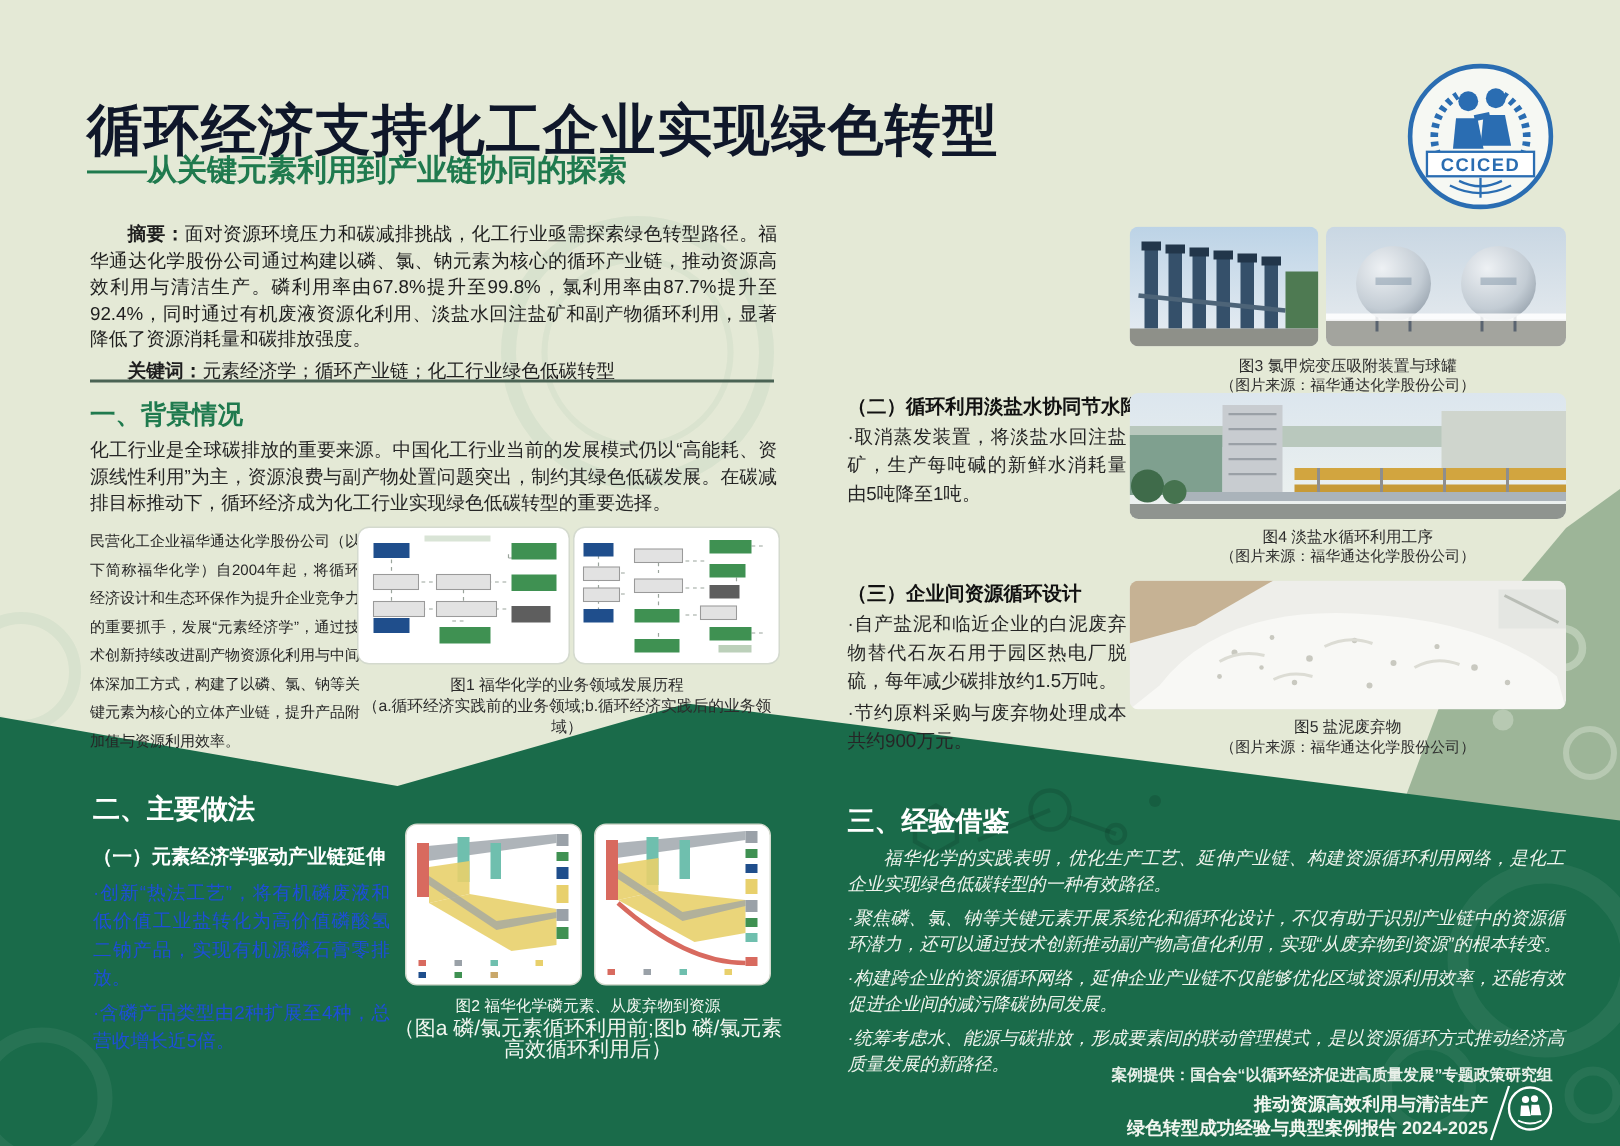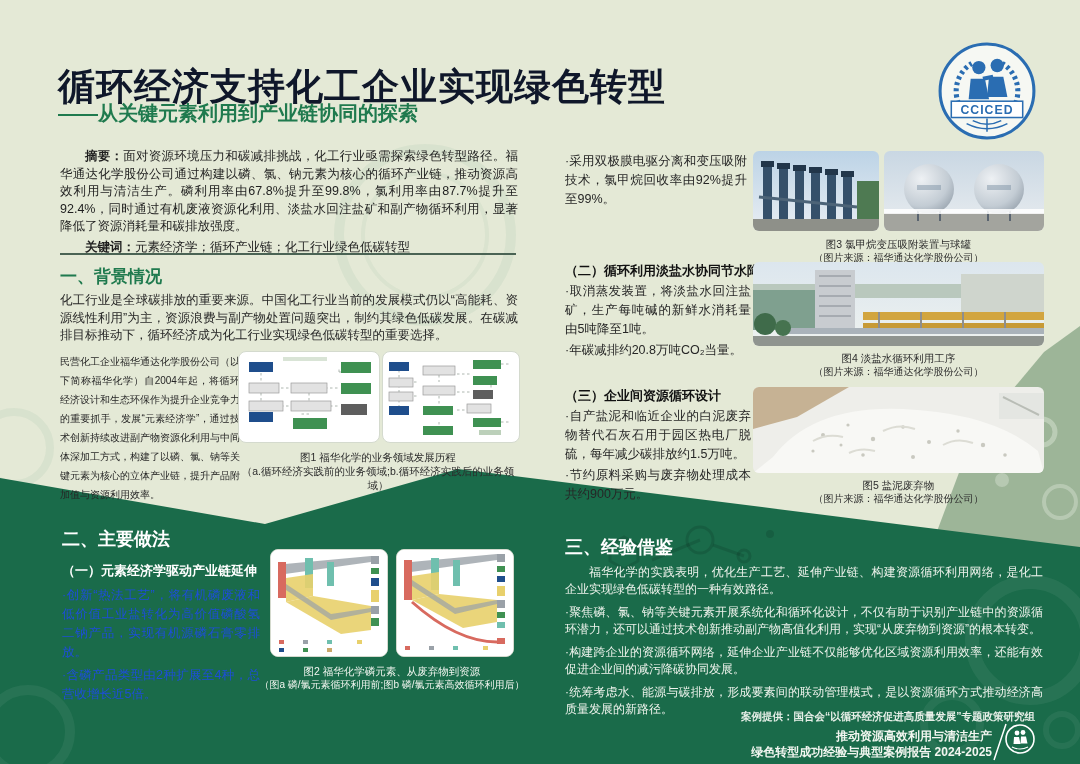--- a/index.html
+++ b/index.html
@@ -53,21 +53,21 @@
   .prac-head{left:62px;top:527px;}
   .prac-sub{left:62px;top:562px;width:230px;font-size:13px;font-weight:bold;color:#ffffff;}
   .prac-body{left:62px;top:586px;width:198px;font-size:12.5px;line-height:19px;color:#1d4ed8;text-align:justify;}
   .prac-body p{margin:0 0 4px 0;}
   .fig2a{left:270px;top:549px;width:116px;height:106px;border-radius:8px;}
   .fig2b{left:396px;top:549px;width:116px;height:106px;border-radius:8px;}
   .fig2-cap{left:258px;top:664px;width:268px;color:#f2f6f0;font-size:10.5px;line-height:14px;text-align:center;}
 
   .less-head{left:565px;top:535px;}
   .less-body{left:565px;top:564px;width:478px;font-size:12px;line-height:17px;color:#eef3ec;text-align:justify;}
-  .less-body p{margin:0 0 6px 0;}
+  .less-body p{margin:0 0 6px 0;font-style:italic;}
   .less-body .indent{text-indent:2em;}
   .credit{left:565px;top:710px;width:470px;font-size:10.5px;font-weight:bold;color:#e7efe8;text-align:right;}
   .footer-text{left:600px;top:728px;width:392px;font-size:12px;font-weight:bold;line-height:16px;color:#f2f6f0;text-align:right;}
   .footer-logo{left:1004px;top:723px;}
   .footer-slash{left:990px;top:722px;}
 </style>
 </head>
 <body>
 
 <div class="poster">
@@ -168,21 +168,20 @@
       <rect x="90" y="66" width="28" height="9" fill="#3f9152"></rect>
       <rect x="40" y="74" width="30" height="9" fill="#3f9152"></rect>
       <rect x="96" y="78" width="22" height="5" fill="#bcd0ba"></rect>
     </svg>
   </div>
   <div class="z caption fig1-cap">
     <div>图1 福华化学的业务领域发展历程</div>
     <div>（a.循环经济实践前的业务领域;b.循环经济实践后的业务领域）</div>
   </div>
 
-  <div class="z mid-col mid-b0">·采用双极膜电驱分离和变压吸附技术，氯甲烷回收率由92%提升至99%。</div>
 
   <div class="z photo fig3a">
     <svg width="126" height="80" viewBox="0 0 126 80">
       <defs>
           <linearGradient id="sky1" x1="0" y1="0" x2="0" y2="1">
         <stop offset="0" stop-color="#bcd3e6"></stop>
             <stop offset="1" stop-color="#e9eef3"></stop>
           </linearGradient>
         </defs>
       <rect width="126" height="80" fill="url(#sky1)"></rect>
@@ -233,21 +232,20 @@
     </svg>
   </div>
   <div class="z caption fig3-cap">
     <div>图3 氯甲烷变压吸附装置与球罐</div>
     <div style="font-size:10px">（图片来源：福华通达化学股份公司）</div>
   </div>
 
   <div class="z h-black sec2-head">（二）循环利用淡盐水协同节水降碳</div>
   <div class="z sec2-body">
     <p>·取消蒸发装置，将淡盐水回注盐矿，生产每吨碱的新鲜水消耗量由5吨降至1吨。</p>
-    <p>·年碳减排约20.8万吨CO₂当量。</p>
   </div>
   <div class="z photo fig4">
     <svg width="291" height="84" viewBox="0 0 291 84">
       <defs>
           <linearGradient id="sky3" x1="0" y1="0" x2="0" y2="1">
         <stop offset="0" stop-color="#dce6ee"></stop>
             <stop offset="1" stop-color="#eef2ef"></stop>
           </linearGradient>
         </defs>
       <rect width="291" height="84" fill="url(#sky3)"></rect>
@@ -370,21 +368,21 @@
       <g>
         <rect x="8" y="96" width="5" height="4" fill="#d86a5f"></rect>
           <rect x="32" y="96" width="5" height="4" fill="#9aa1a8"></rect>
         <rect x="56" y="96" width="5" height="4" fill="#6fbfae"></rect>
           <rect x="86" y="96" width="5" height="4" fill="#e8d06c"></rect>
       </g>
     </svg>
   </div>
   <div class="z fig2-cap">
     <div>图2 福华化学磷元素、从废弃物到资源</div>
-    <div style="font-size:10px">（图a 磷/氯元素循环利用前;图b 磷/氯元素高效循环利用后）</div>
+    <div style="font-size:14px">（图a 磷/氯元素循环利用前;图b 磷/氯元素高效循环利用后）</div>
   </div>
 
   <div class="z h-white less-head">三、经验借鉴</div>
   <div class="z less-body">
     <p class="indent">福华化学的实践表明，优化生产工艺、延伸产业链、构建资源循环利用网络，是化工企业实现绿色低碳转型的一种有效路径。</p>
     <p>·聚焦磷、氯、钠等关键元素开展系统化和循环化设计，不仅有助于识别产业链中的资源循环潜力，还可以通过技术创新推动副产物高值化利用，实现“从废弃物到资源”的根本转变。</p>
     <p>·构建跨企业的资源循环网络，延伸企业产业链不仅能够优化区域资源利用效率，还能有效促进企业间的减污降碳协同发展。</p>
     <p>·统筹考虑水、能源与碳排放，形成要素间的联动管理模式，是以资源循环方式推动经济高质量发展的新路径。</p>
   </div>
   <div class="z credit">案例提供：国合会“以循环经济促进高质量发展”专题政策研究组</div>

